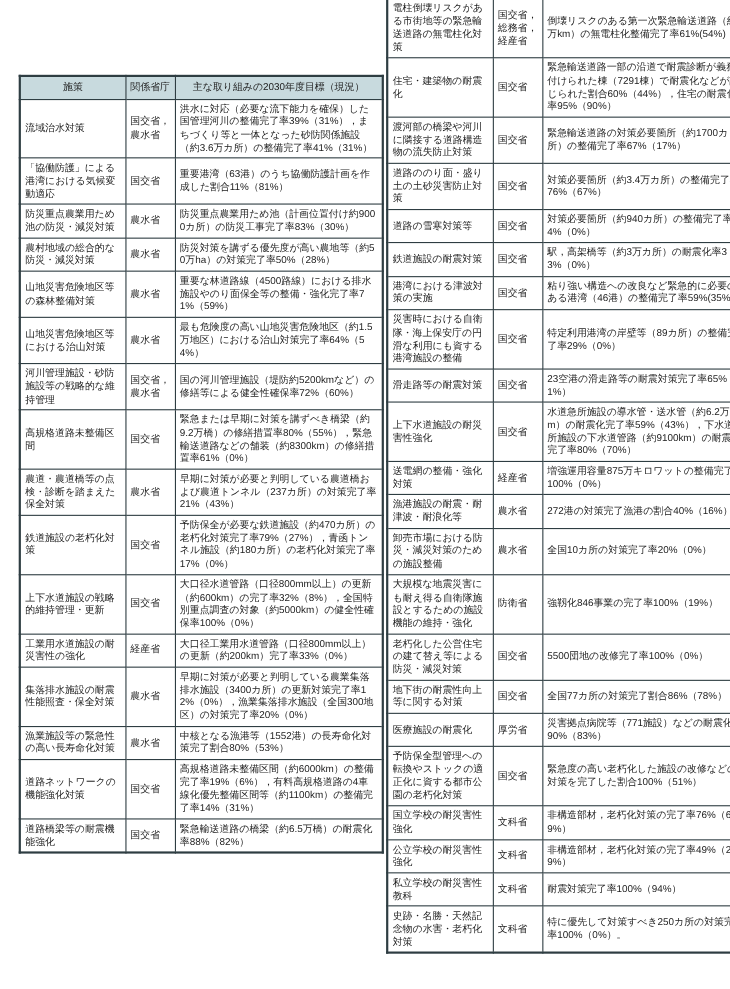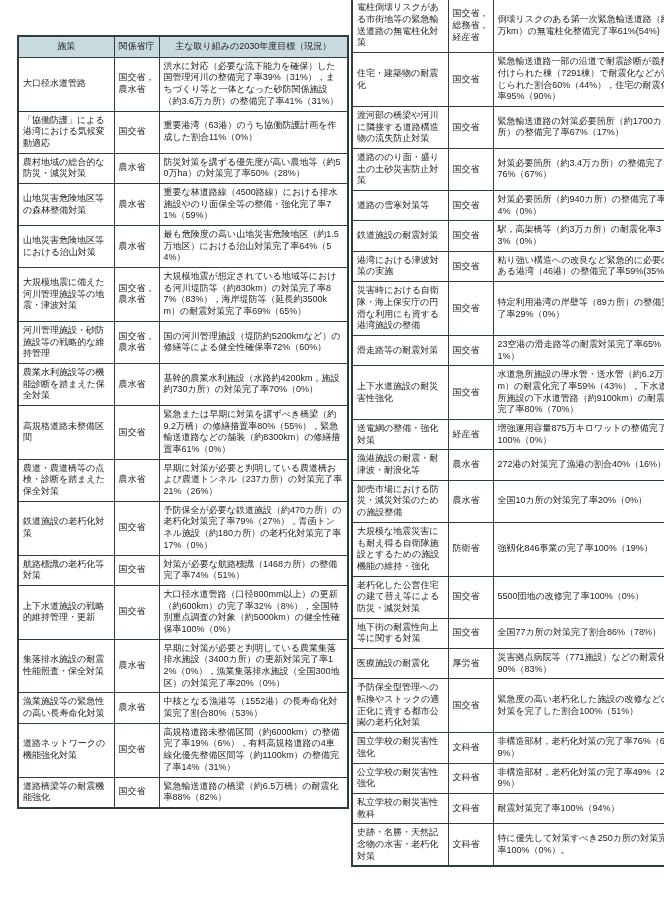--- a/index.html
+++ b/index.html
@@ -56,83 +56,78 @@
     </colgroup>
     <thead>
         <tr>
           <th class="c0">施策</th>
           <th class="c1">関係省庁</th>
           <th class="c2">主な取り組みの2030年度目標（現況）</th>
         </tr>
       </thead>
     <tbody>
         <tr>
-          <td class="c0">大口径水道管路</td>
+          <td class="c0">流域治水対策</td>
           <td class="c1">国交省，農水省</td>
           <td class="c2">洪水に対応（必要な流下能力を確保）した国管理河川の整備完了率39%（31%），まちづくり等と一体となった砂防関係施設（約3.6万カ所）の整備完了率41%（31%）</td>
         </tr>
         <tr>
           <td class="c0">「協働防護」による港湾における気候変動適応</td>
           <td class="c1">国交省</td>
-          <td class="c2">重要港湾（63港）のうち協働防護計画を作成した割合11%（0%）</td>
+          <td class="c2">重要港湾（63港）のうち協働防護計画を作成した割合11%（81%）</td>
+        </tr>
+        <tr>
+          <td class="c0">防災重点農業用ため池の防災・減災対策</td>
+          <td class="c1">農水省</td>
+          <td class="c2">防災重点農業用ため池（計画位置付け約9000カ所）の防災工事完了率83%（30%）</td>
         </tr>
         <tr>
           <td class="c0">農村地域の総合的な防災・減災対策</td>
           <td class="c1">農水省</td>
           <td class="c2">防災対策を講ずる優先度が高い農地等（約50万ha）の対策完了率50%（28%）</td>
         </tr>
         <tr>
           <td class="c0">山地災害危険地区等の森林整備対策</td>
           <td class="c1">農水省</td>
           <td class="c2">重要な林道路線（4500路線）における排水施設やのり面保全等の整備・強化完了率71%（59%）</td>
         </tr>
         <tr>
           <td class="c0">山地災害危険地区等における治山対策</td>
           <td class="c1">農水省</td>
           <td class="c2">最も危険度の高い山地災害危険地区（約1.5万地区）における治山対策完了率64%（54%）</td>
-        </tr>
-        <tr>
-          <td class="c0">大規模地震に備えた河川管理施設等の地震・津波対策</td>
-          <td class="c1">国交省，農水省</td>
-          <td class="c2">大規模地震が想定されている地域等における河川堤防等（約830km）の対策完了率87%（83%），海岸堤防等（延長約3500km）の耐震対策完了率69%（65%）</td>
         </tr>
         <tr>
           <td class="c0">河川管理施設・砂防施設等の戦略的な維持管理</td>
           <td class="c1">国交省，農水省</td>
           <td class="c2">国の河川管理施設（堤防約5200kmなど）の修繕等による健全性確保率72%（60%）</td>
         </tr>
         <tr>
-          <td class="c0">農業水利施設等の機能診断を踏まえた保全対策</td>
-          <td class="c1">農水省</td>
-          <td class="c2">基幹的農業水利施設（水路約4200km，施設約730カ所）の対策完了率70%（0%）</td>
-        </tr>
-        <tr>
           <td class="c0">高規格道路未整備区間</td>
           <td class="c1">国交省</td>
           <td class="c2">緊急または早期に対策を講ずべき橋梁（約9.2万橋）の修繕措置率80%（55%），緊急輸送道路などの舗装（約8300km）の修繕措置率61%（0%）</td>
         </tr>
         <tr>
           <td class="c0">農道・農道橋等の点検・診断を踏まえた保全対策</td>
           <td class="c1">農水省</td>
-          <td class="c2">早期に対策が必要と判明している農道橋および農道トンネル（237カ所）の対策完了率21%（26%）</td>
+          <td class="c2">早期に対策が必要と判明している農道橋および農道トンネル（237カ所）の対策完了率21%（43%）</td>
         </tr>
         <tr>
           <td class="c0">鉄道施設の老朽化対策</td>
           <td class="c1">国交省</td>
           <td class="c2">予防保全が必要な鉄道施設（約470カ所）の老朽化対策完了率79%（27%），青函トンネル施設（約180カ所）の老朽化対策完了率17%（0%）</td>
         </tr>
         <tr>
-          <td class="c0">航路標識の老朽化等対策</td>
-          <td class="c1">国交省</td>
-          <td class="c2">対策が必要な航路標識（1468カ所）の整備完了率74%（51%）</td>
-        </tr>
-        <tr>
           <td class="c0">上下水道施設の戦略的維持管理・更新</td>
           <td class="c1">国交省</td>
           <td class="c2">大口径水道管路（口径800mm以上）の更新（約600km）の完了率32%（8%），全国特別重点調査の対象（約5000km）の健全性確保率100%（0%）</td>
+        </tr>
+        <tr>
+          <td class="c0">工業用水道施設の耐災害性の強化</td>
+          <td class="c1">経産省</td>
+          <td class="c2">大口径工業用水道管路（口径800mm以上）の更新（約200km）完了率33%（0%）</td>
         </tr>
         <tr>
           <td class="c0">集落排水施設の耐震性能照査・保全対策</td>
           <td class="c1">農水省</td>
           <td class="c2">早期に対策が必要と判明している農業集落排水施設（3400カ所）の更新対策完了率12%（0%），漁業集落排水施設（全国300地区）の対策完了率20%（0%）</td>
         </tr>
         <tr>
           <td class="c0">漁業施設等の緊急性の高い長寿命化対策</td>
           <td class="c1">農水省</td>
           <td class="c2">中核となる漁港等（1552港）の長寿命化対策完了割合80%（53%）</td>

